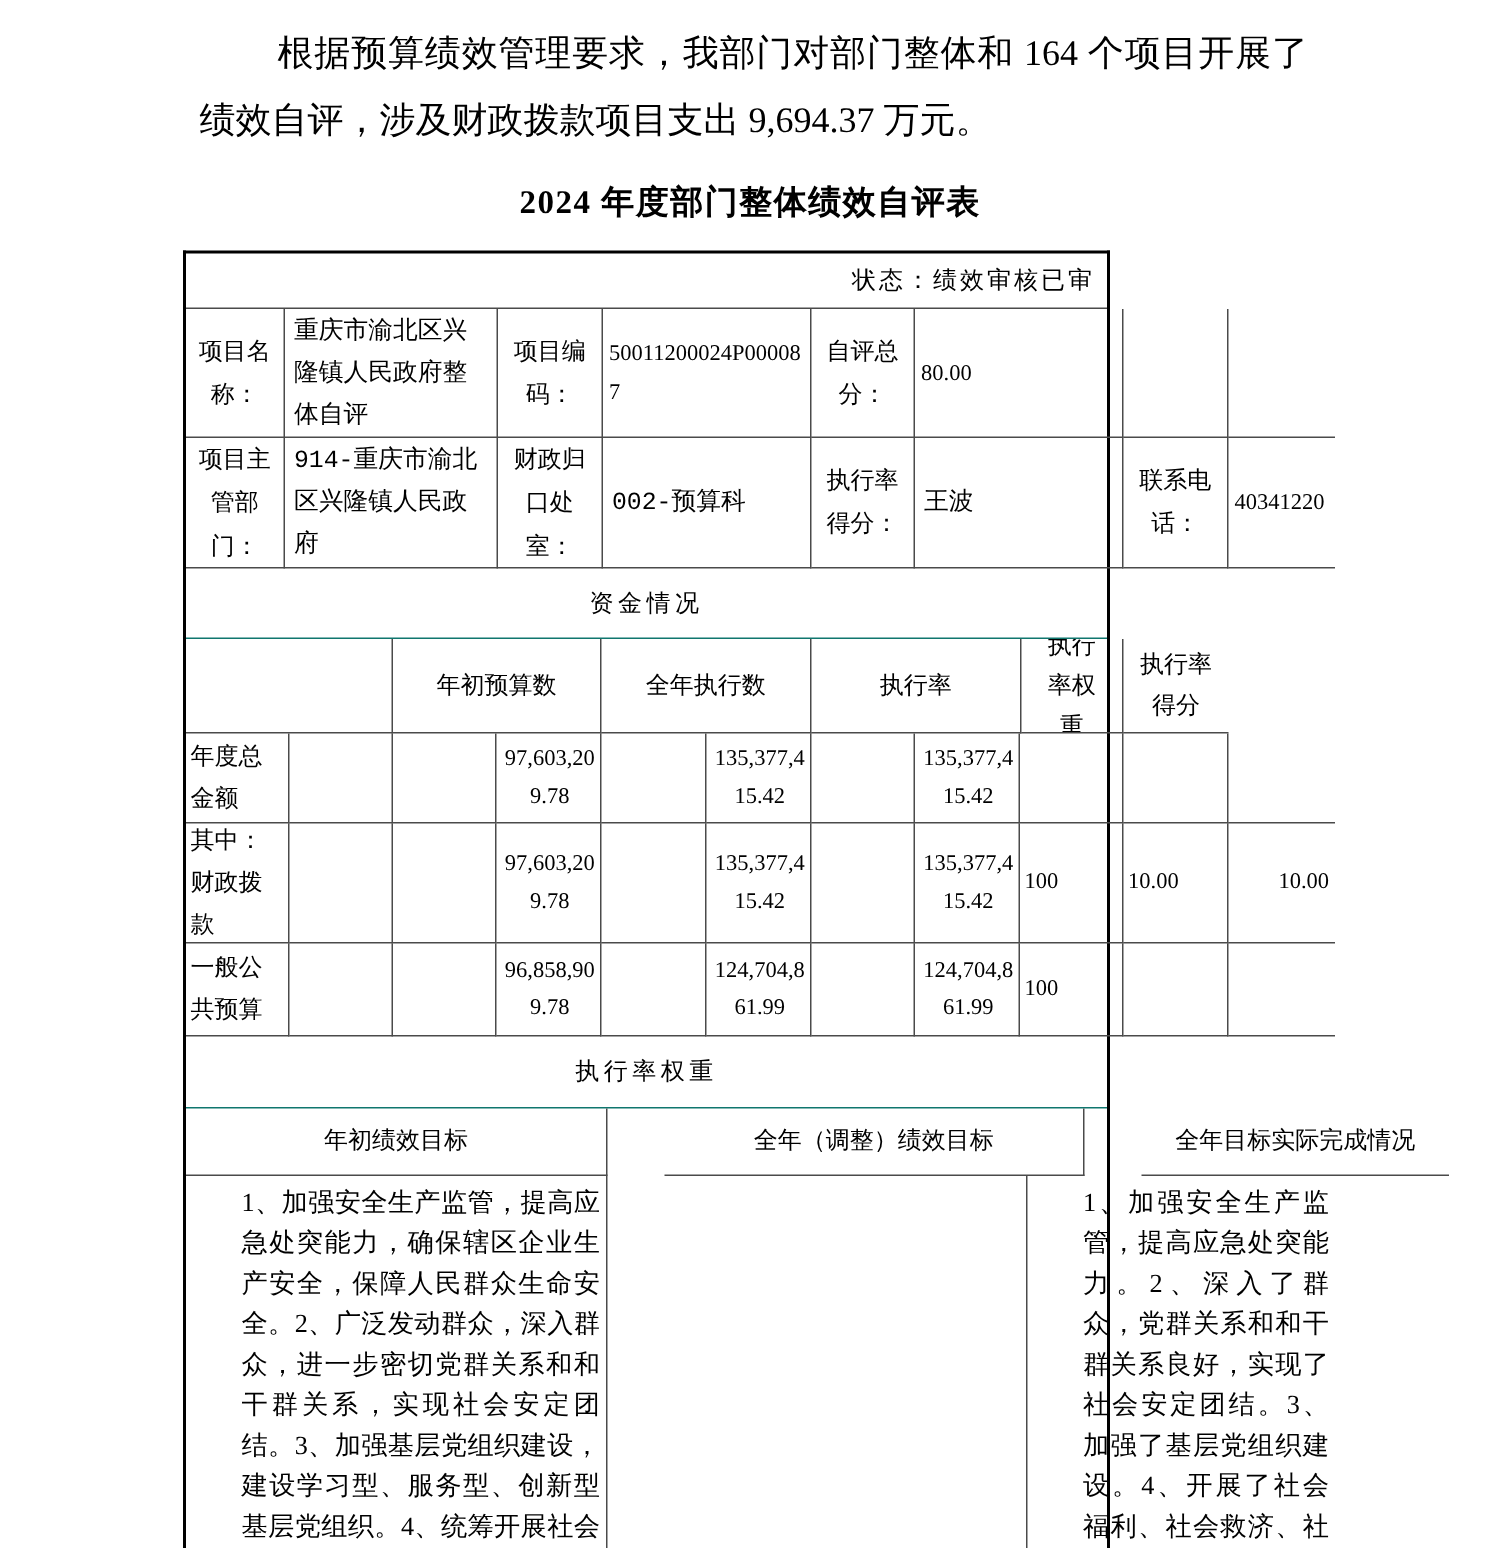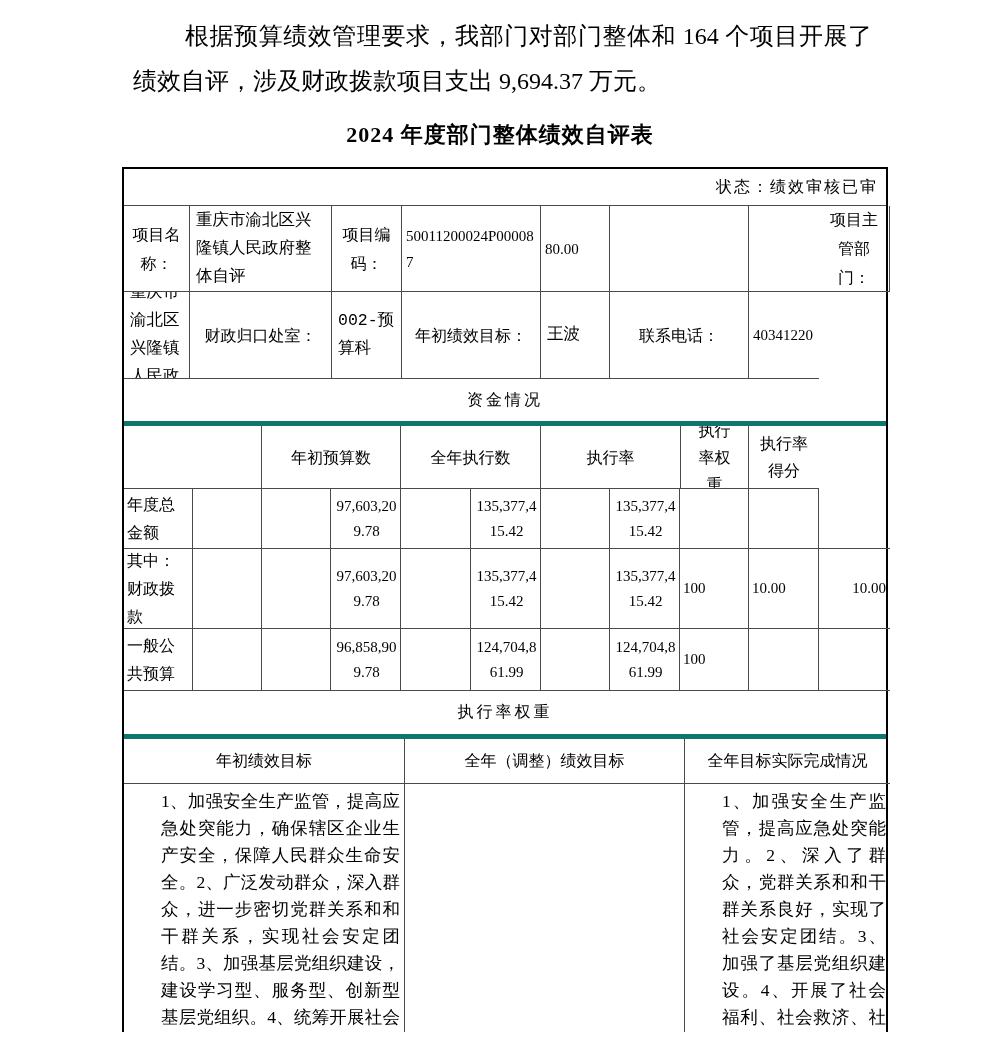--- a/index.html
+++ b/index.html
@@ -11,21 +11,21 @@
   .intro{
     margin:14px 128px 0 133px;
     font-size:24px;line-height:45px;text-align:justify;text-indent:52px;
   }
   .doc-title{
     margin-top:16px;text-align:center;
     font-size:22px;font-weight:bold;letter-spacing:1px;
   }
   
   .sheet{
-    margin:17px 0 0 122px;width:766px;box-sizing:border-box;
+    margin:17px 0 0 122px;width:618px;box-sizing:border-box;
     border:2px solid #000;border-bottom:none;background:#fff;
   }
   .cell{
     box-sizing:border-box;display:flex;align-items:center;
     border-right:1px solid #4a4a4a;border-bottom:1px solid #4a4a4a;
     font-size:16px;overflow:hidden;
   }
   .nr{border-right:none;}
   .nb{border-bottom:none;margin-left:33px;}
   
@@ -40,21 +40,21 @@
     grid-template-columns:66px 142px 70px 139px 69px 139px 70px 71px;
     grid-template-rows:86px 87px;
   }
   .lab{justify-content:center;text-align:center;padding:2px 8px;line-height:29px;}
   .val{justify-content:flex-start;text-align:left;padding:2px 6px;line-height:28px;
        font-size:16.5px;word-break:break-all;font-family:Liberation Mono, monospace;}
   .num{justify-content:flex-start;text-align:left;padding:2px 2px 2px 4px;line-height:26px;
        font-size:15px;word-break:break-all;}
   
   .section-bar{
-    box-sizing:border-box;border-bottom:5px solid #0f766e;
+    box-sizing:border-box;border-bottom:1px solid #0f766e;
     display:flex;align-items:center;justify-content:center;
     font-size:16px;letter-spacing:3px;
   }
   .bar-funds{height:47px;}
   .bar-goals{height:48px;}
   
   .funds-head{
     display:grid;
     grid-template-columns:138px 139px 140px 140px 68px 70px 71px;
     grid-template-rows:63px;
@@ -65,21 +65,21 @@
     grid-template-columns:69px 69px 69px 70px 70px 70px 69px 70px 69px 70px 71px;
     grid-template-rows:60px 80px 62px;
   }
   .flab{justify-content:flex-start;text-align:left;padding:2px 8px 2px 3px;line-height:28px;}
   .fnum{justify-content:flex-start;text-align:center;padding:2px 0 2px 2px;line-height:25px;
         font-size:15px;word-break:break-all;}
   .frate{justify-content:flex-start;text-align:left;padding:2px 12px 2px 3px;font-size:15px;}
   .fscore{justify-content:flex-end;text-align:right;padding:2px 4px 2px 0;font-size:15px;}
   
   .goals-head{
-    display:grid;grid-template-columns:281px 280px 205px;grid-template-rows:45px;
+    display:grid;grid-template-columns:281px 280px 205px;grid-template-rows:45px;gap:38px;
   }
   .gh{justify-content:center;text-align:center;line-height:24px;padding:2px 6px;}
   .goals-grid{
     display:grid;grid-template-columns:281px 280px 205px;grid-template-rows:248px;
   }
   .goal{
     align-items:flex-start;justify-content:flex-start;
     padding:4px 4px 0 4px;font-size:17.5px;line-height:27px;
     text-align:justify;word-break:break-all;
   }
@@ -97,29 +97,30 @@
 
     <div class="status-row">
       <span>状态：绩效审核已审</span>
     </div>
 
     <div class="info-grid">
       <div class="cell lab">项目名称：</div>
       <div class="cell val">重庆市渝北区兴隆镇人民政府整体自评</div>
       <div class="cell lab">项目编码：</div>
       <div class="cell num">50011200024P000087</div>
+      <div class="cell lab">自评总分：</div>
       <div class="cell num">80.00</div>
       <div class="cell lab"></div>
       <div class="cell val nr"></div>
 
       <div class="cell lab">项目主管部门：</div>
       <div class="cell val">914-重庆市渝北区兴隆镇人民政府</div>
       <div class="cell lab">财政归口处室：</div>
       <div class="cell val">002-预算科</div>
-      <div class="cell lab">年初绩效目标：</div>
+      <div class="cell lab">执行率得分：</div>
       <div class="cell val">王波</div>
       <div class="cell lab">联系电话：</div>
       <div class="cell num nr">40341220</div>
     </div>
 
     <div class="section-bar bar-funds">资金情况</div>
 
     <div class="funds-head">
       <div class="cell fh"></div>
       <div class="cell fh">年初预算数</div>

